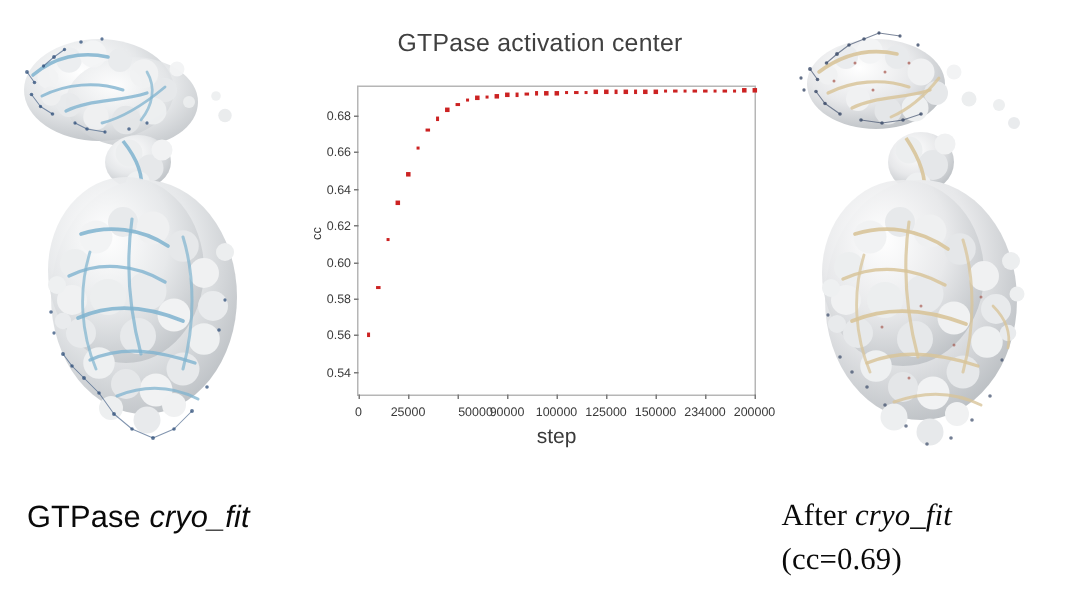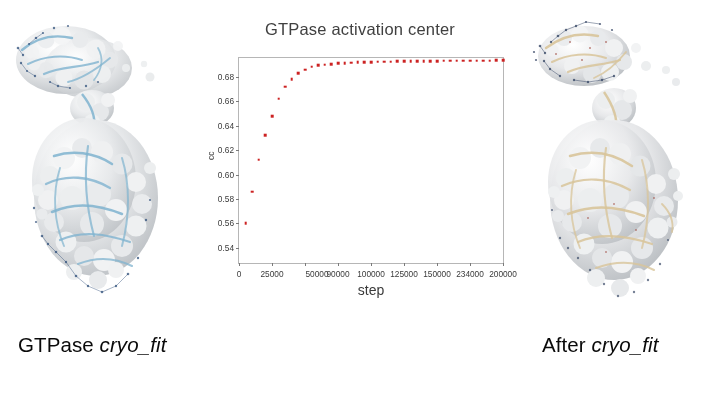--- a/index.html
+++ b/index.html
@@ -31,21 +31,21 @@
   
   .caption {
     position: absolute;
     font-size: 20.5px;
     color: #0a0a0a;
     line-height: 1.42;
     letter-spacing: .1px;
     white-space: nowrap;
   }
   #caption-left  { left: 18px;  top: 330px; }
-  #caption-right { left: 542px; top: 330px; }
+  #caption-right { left: 521px; top: 330px; font-family: Liberation Serif, serif; }
   .caption .em { font-style: italic; }
   .caption .line2 { display: block; }
 
   
   #chart-panel {
     position: absolute;
     left: 204px;
     top: 10px;
     width: 312px;
     height: 288px;
@@ -489,15 +489,16 @@
         </div>
     </div>
   </div>
 
   <div class="caption" id="caption-left">
     <span>GTPase </span><span class="em">cryo_fit</span>
   </div>
 
   <div class="caption" id="caption-right">
     <span>After </span><span class="em">cryo_fit</span>
+    <span class="line2">(cc=0.69)</span>
   </div>
 
 </div>
 
 </body></html>

